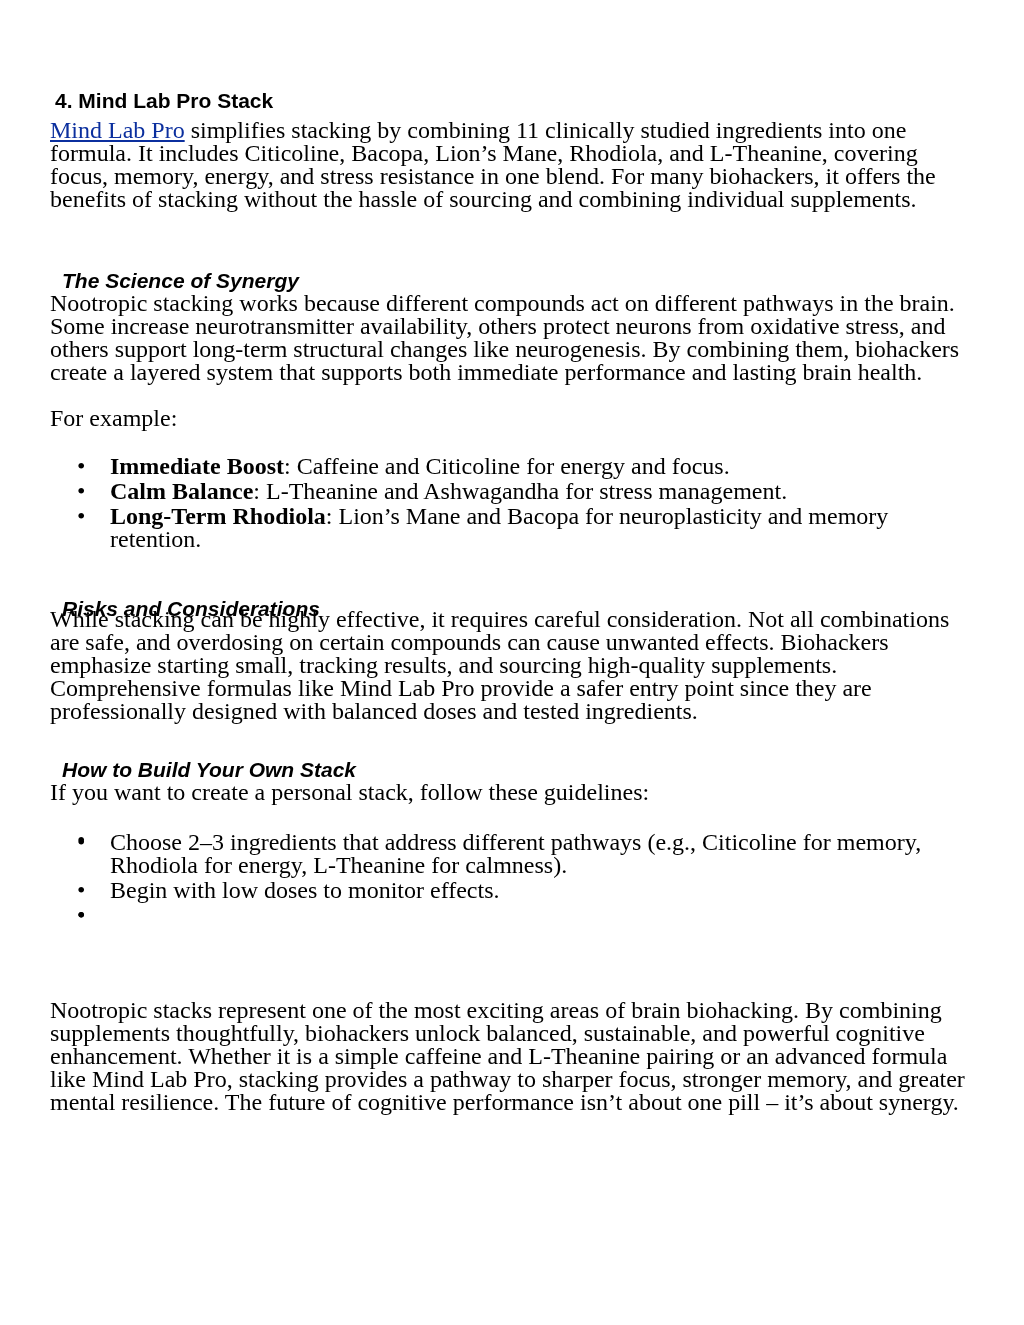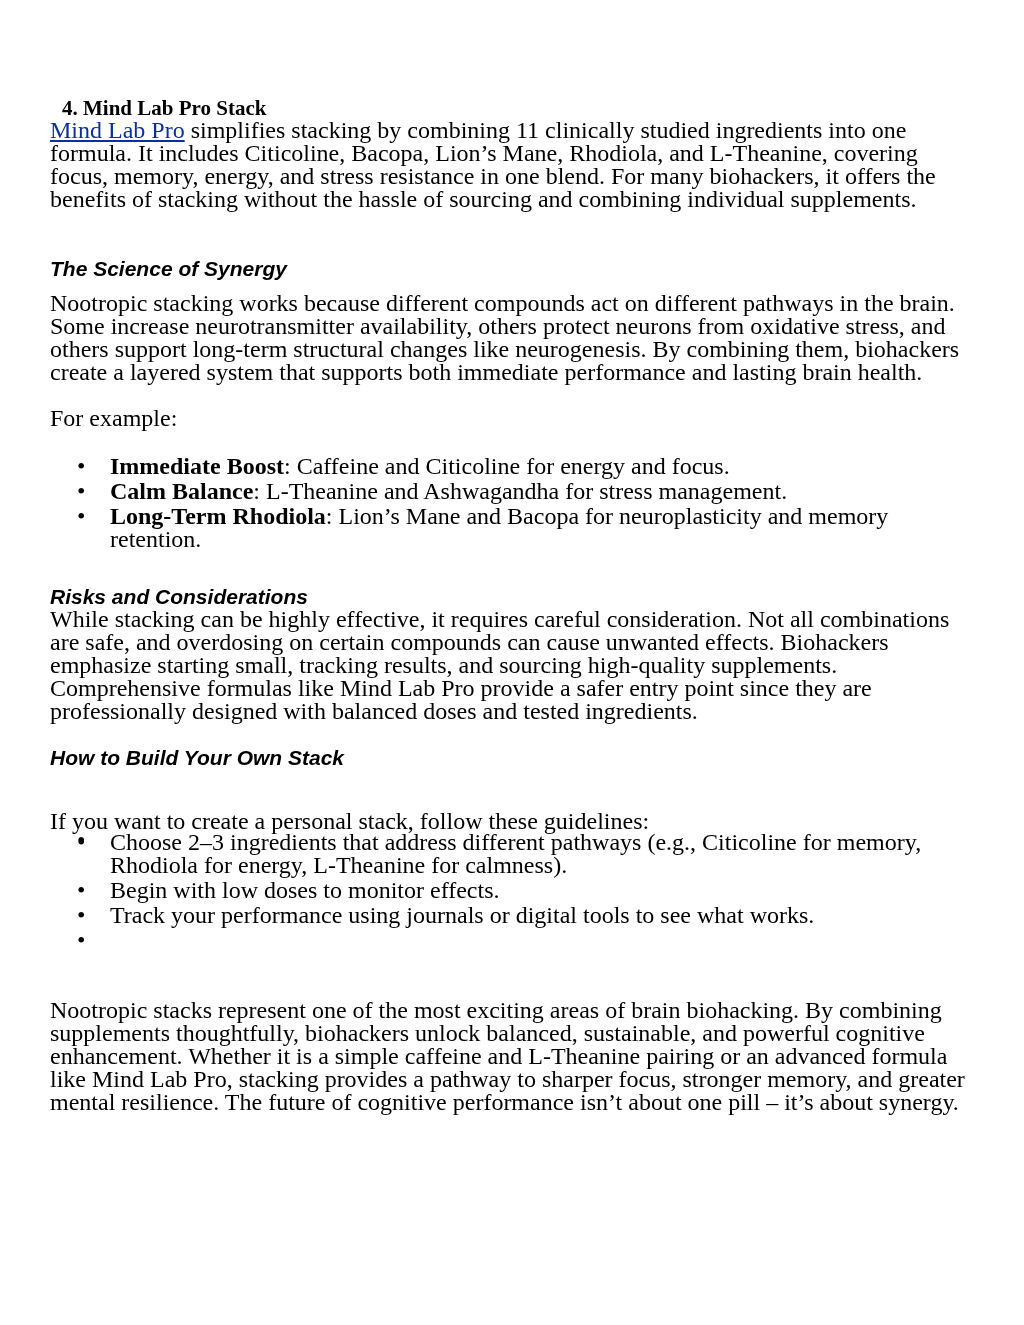--- a/index.html
+++ b/index.html
@@ -15,36 +15,36 @@
       left: 50px;
       top: 0;
       width: 930px;
     }
     .serif {
       font-family: "Liberation Serif", "DejaVu Serif", serif;
       font-size: 24px;
       line-height: 23px;
     }
     h2.h-main {
-      font-family: Liberation Serif, serif;
+      font-family: Liberation Sans, sans-serif;
       font-weight: bold;
       font-style: normal;
       font-size: 21px;
       line-height: 26px;
-      margin: 12px;
+      margin: 5px;
       position: absolute;
       left: 0; top: 83px; text-align: right;
     }
     h3.h-ital {
       font-family: "Liberation Sans", "DejaVu Sans", sans-serif;
       font-weight: bold;
       font-style: italic;
       font-size: 21px;
       line-height: 26px;
-      margin: 0;
+      margin: 12px;
       position: absolute;
       left: 0;
       text-align: center;
     }
     p.para {
       margin: 0;
       position: absolute;
       left: 0;
       width: 930px;
     }
@@ -93,25 +93,25 @@
     <li><span class="bullet">•</span><b>Calm Balance</b><span>: L-Theanine and Ashwagandha for stress management.</span></li>
     <li><span class="bullet">•</span><b>Long-Term Rhodiola</b><span>: Lion’s Mane and Bacopa for neuroplasticity and memory retention.</span></li>
   </ul>
 
   <h3 class="h-ital" style="top:584px;">Risks and Considerations</h3>
 
   <p class="para serif" style="top:608px;">While stacking can be highly effective, it requires careful consideration. Not all combinations are safe, and overdosing on certain compounds can cause unwanted effects. Biohackers emphasize starting small, tracking results, and sourcing high-quality supplements. Comprehensive formulas like Mind Lab Pro provide a safer entry point since they are professionally designed with balanced doses and tested ingredients.</p>
 
   <h3 class="h-ital" style="top:745px;">How to Build Your Own Stack</h3>
 
-  <p class="para serif" style="top:781px;margin-top:29px;">If you want to create a personal stack, follow these guidelines:</p>
+  <p class="para serif" style="top:781px;">If you want to create a personal stack, follow these guidelines:</p>
 
   <ul class="blist serif" style="top:829px; width:920px;">
     <li><span class="bullet">•</span></li>
     <li><span class="bullet">•</span><span>Choose 2–3 ingredients that address different pathways (e.g., Citicoline for memory, Rhodiola for energy, L-Theanine for calmness).</span></li>
     <li><span class="bullet">•</span><span>Begin with low doses to monitor effects.</span></li>
-    <li><span class="bullet">•</span><span>Track your performance using journals or digital tools to see what works.</span></li>
+    <li><span class="bullet">•</span></li>
     <li><span class="bullet">•</span></li>
   </ul>
 
   <p class="para serif" style="top:999px;">Nootropic stacks represent one of the most exciting areas of brain biohacking. By combining supplements thoughtfully, biohackers unlock balanced, sustainable, and powerful cognitive enhancement. Whether it is a simple caffeine and L-Theanine pairing or an advanced formula like Mind Lab Pro, stacking provides a pathway to sharper focus, stronger memory, and greater mental resilience. The future of cognitive performance isn’t about one pill – it’s about synergy.</p>
 
 </div>
 
 </body></html>

